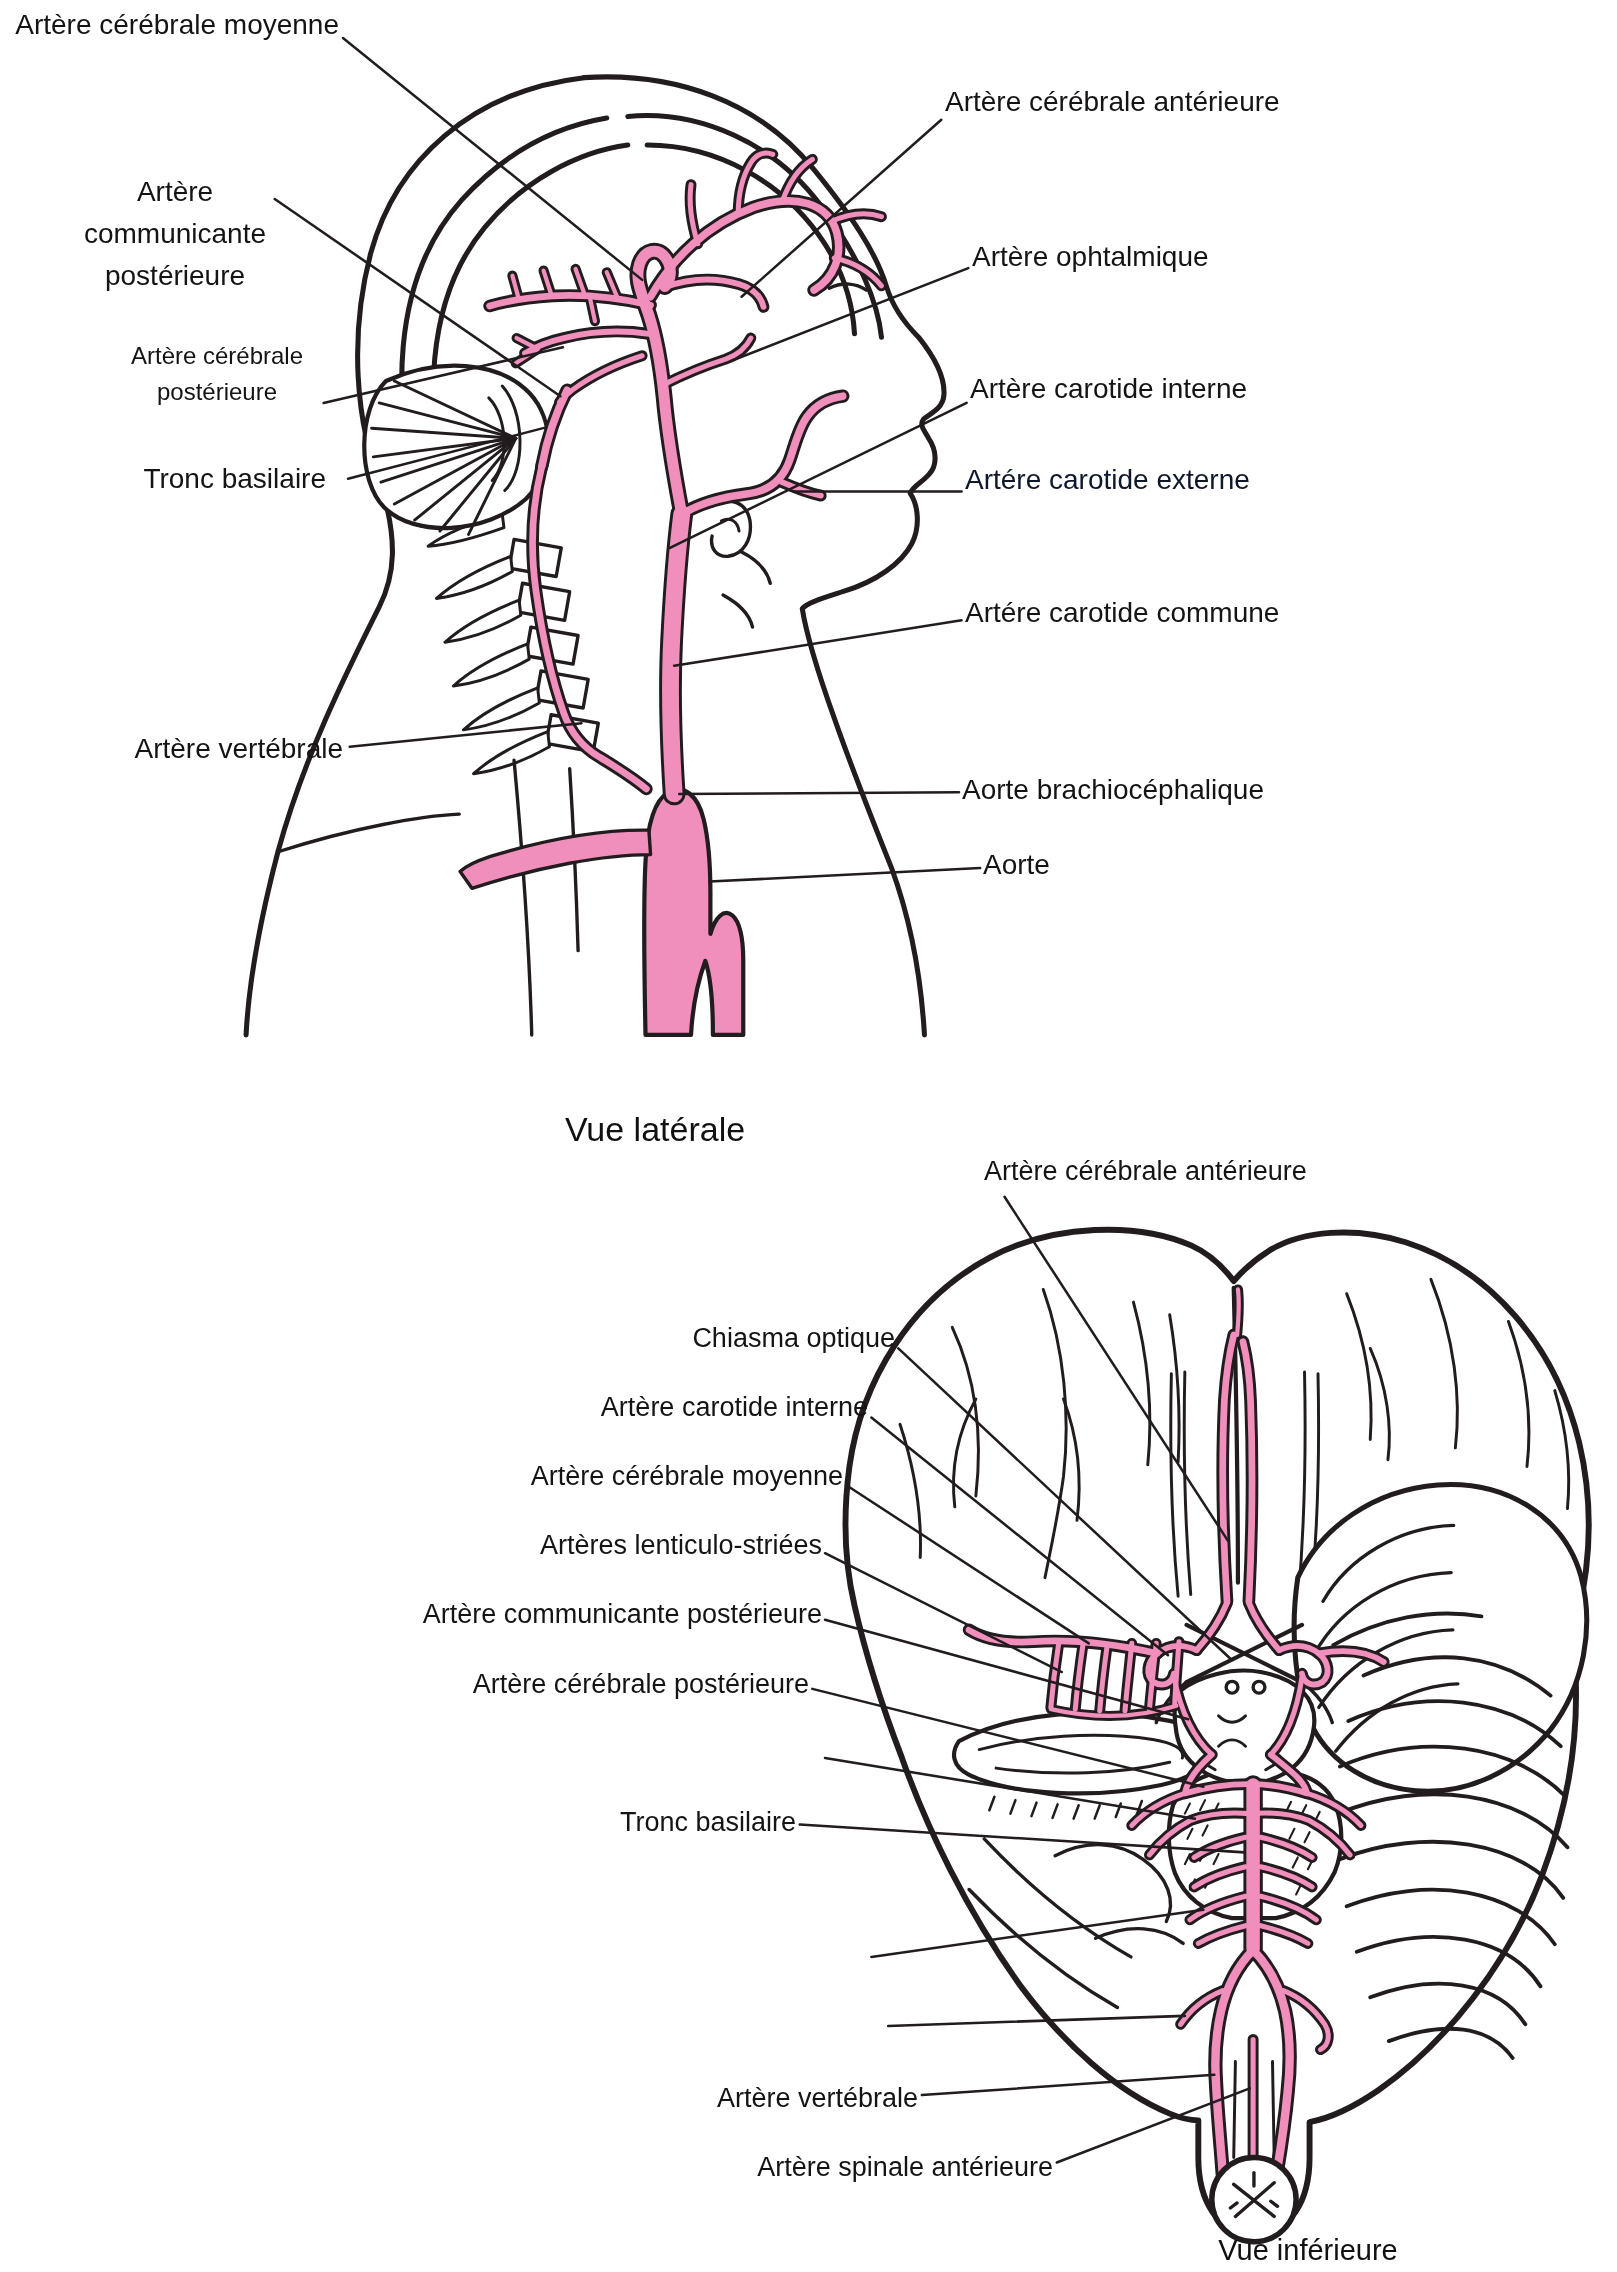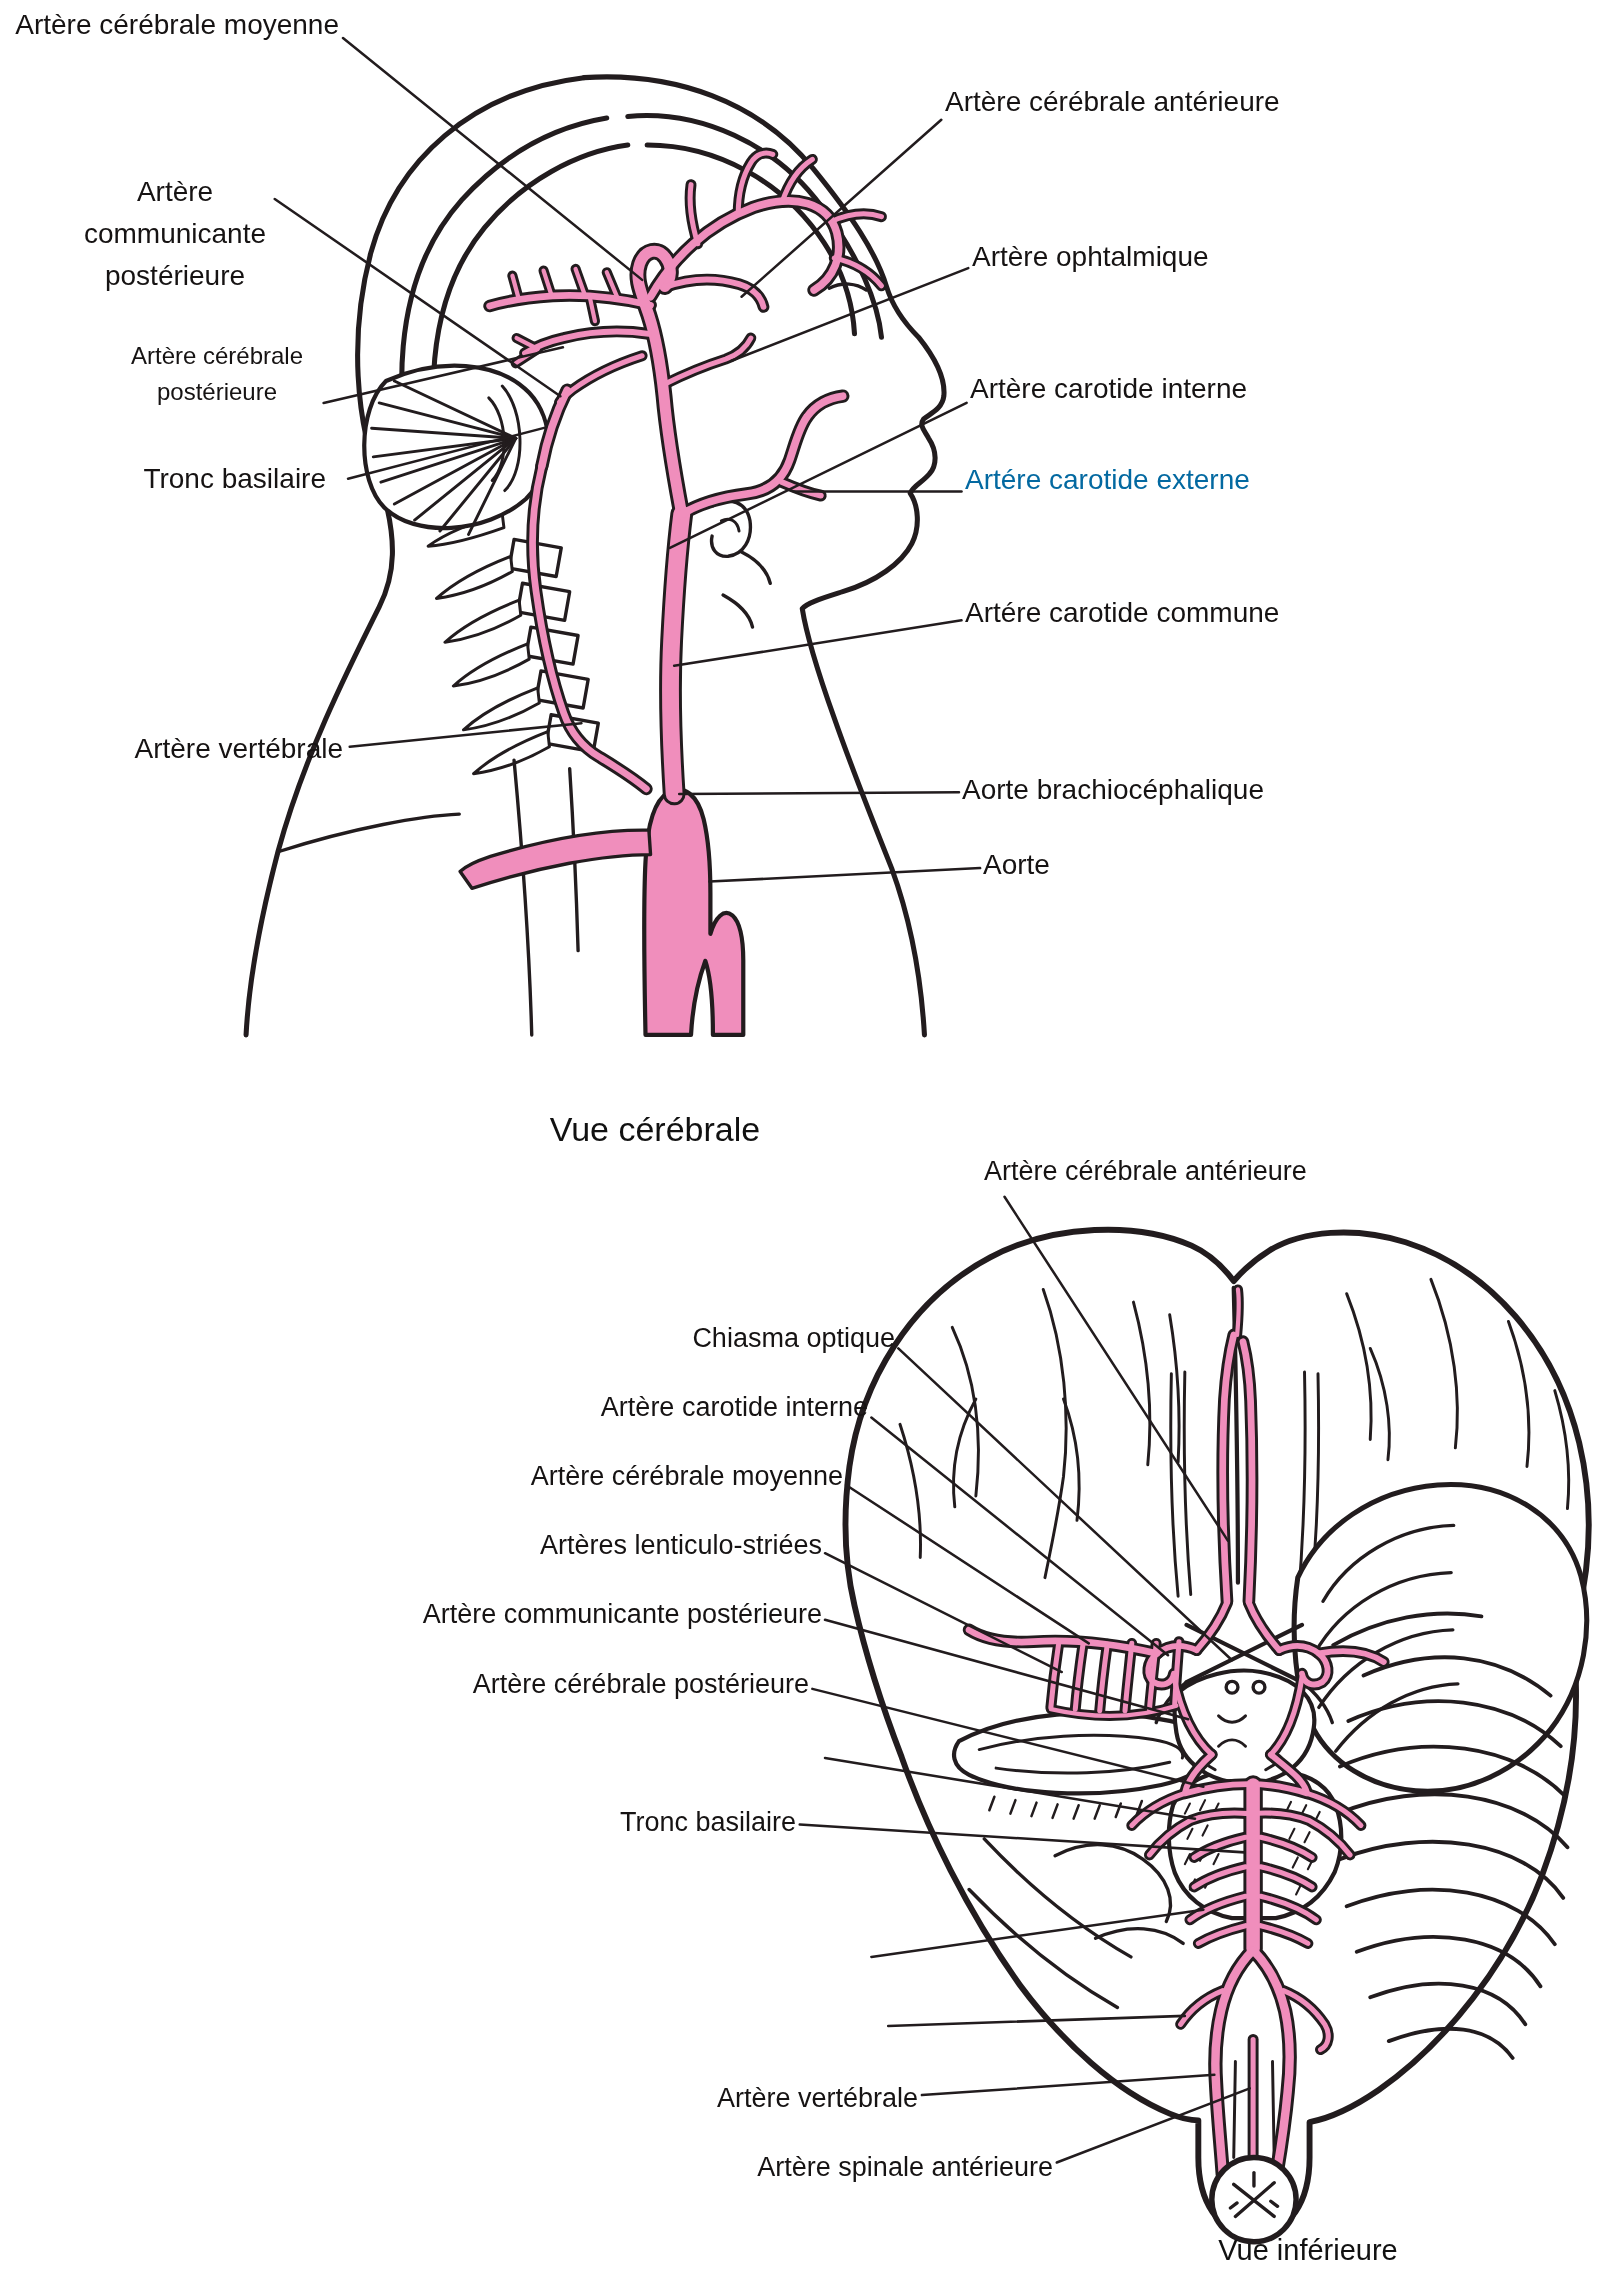--- a/index.html
+++ b/index.html
@@ -336,34 +336,34 @@
         <line x1="979" y1="2086" x2="1418" y2="2158" stroke="#221c1e" stroke-width="3" stroke-linecap="round"></line>
         <line x1="949" y1="2165" x2="1477" y2="2198" stroke="#221c1e" stroke-width="3" stroke-linecap="round"></line>
         <line x1="1034" y1="2322" x2="1428" y2="2266" stroke="#221c1e" stroke-width="3" stroke-linecap="round"></line>
         <line x1="1054" y1="2404" x2="1406" y2="2392" stroke="#221c1e" stroke-width="3" stroke-linecap="round"></line>
         <line x1="1094" y1="2486" x2="1441" y2="2462" stroke="#221c1e" stroke-width="3" stroke-linecap="round"></line>
         <line x1="1254" y1="2566" x2="1483" y2="2478" stroke="#221c1e" stroke-width="3" stroke-linecap="round"></line>
       </g>
   </svg>
 
   <div id="label-layer">
-    <div class="caption" id="cap-lat">Vue cérébrale</div>
+    <div class="caption" id="cap-lat">Vue latérale</div>
     <div class="caption" id="cap-inf">Vue inférieure</div>
   <div class="artery-label right" style="left: 339px; top: 25px; font-size: 28px; color: rgb(22, 19, 19);">Artère cérébrale moyenne</div>
       <div class="artery-label center" style="left: 175px; top: 234px; font-size: 28px; color: rgb(22, 19, 19);">Artère
 communicante
 postérieure</div>
       <div class="artery-label center" style="left: 217px; top: 374px; font-size: 24px; color: rgb(22, 19, 19);">Artère cérébrale
 postérieure</div>
       <div class="artery-label right" style="left: 326px; top: 479px; font-size: 28px; color: rgb(22, 19, 19);">Tronc basilaire</div>
       <div class="artery-label right" style="left: 343px; top: 749px; font-size: 28px; color: rgb(22, 19, 19);">Artère vertébrale</div>
       <div class="artery-label left" style="left: 945px; top: 102px; font-size: 28px; color: rgb(22, 19, 19);">Artère cérébrale antérieure</div>
       <div class="artery-label left" style="left: 972px; top: 257px; font-size: 28px; color: rgb(22, 19, 19);">Artère ophtalmique</div>
       <div class="artery-label left" style="left: 970px; top: 389px; font-size: 28px; color: rgb(22, 19, 19);">Artère carotide interne</div>
-      <div class="artery-label left" style="left: 965px; top: 480px; font-size: 28px; color: #0369a1;">Artére carotide externe</div>
+      <div class="artery-label left" style="left: 965px; top: 480px; font-size: 28px; color: #0f172a;">Artére carotide externe</div>
       <div class="artery-label left" style="left: 965px; top: 613px; font-size: 28px; color: rgb(22, 19, 19);">Artére carotide commune</div>
       <div class="artery-label left" style="left: 962px; top: 790px; font-size: 28px; color: rgb(22, 19, 19);">Aorte brachiocéphalique</div>
       <div class="artery-label left" style="left: 983px; top: 865px; font-size: 28px; color: rgb(22, 19, 19);">Aorte</div>
       <div class="artery-label left" style="left: 984px; top: 1171px; font-size: 27px; color: rgb(22, 19, 19);">Artère cérébrale antérieure</div>
       <div class="artery-label right" style="left: 895px; top: 1338px; font-size: 27px; color: rgb(22, 19, 19);">Chiasma optique</div>
       <div class="artery-label right" style="left: 868px; top: 1407px; font-size: 27px; color: rgb(22, 19, 19);">Artère carotide interne</div>
       <div class="artery-label right" style="left: 843px; top: 1476px; font-size: 27px; color: rgb(22, 19, 19);">Artère cérébrale moyenne</div>
       <div class="artery-label right" style="left: 822px; top: 1545px; font-size: 27px; color: rgb(22, 19, 19);">Artères lenticulo-striées</div>
       <div class="artery-label right" style="left: 822px; top: 1614px; font-size: 27px; color: rgb(22, 19, 19);">Artère communicante postérieure</div>
       <div class="artery-label right" style="left: 809px; top: 1684px; font-size: 27px; color: rgb(22, 19, 19);">Artère cérébrale postérieure</div>

